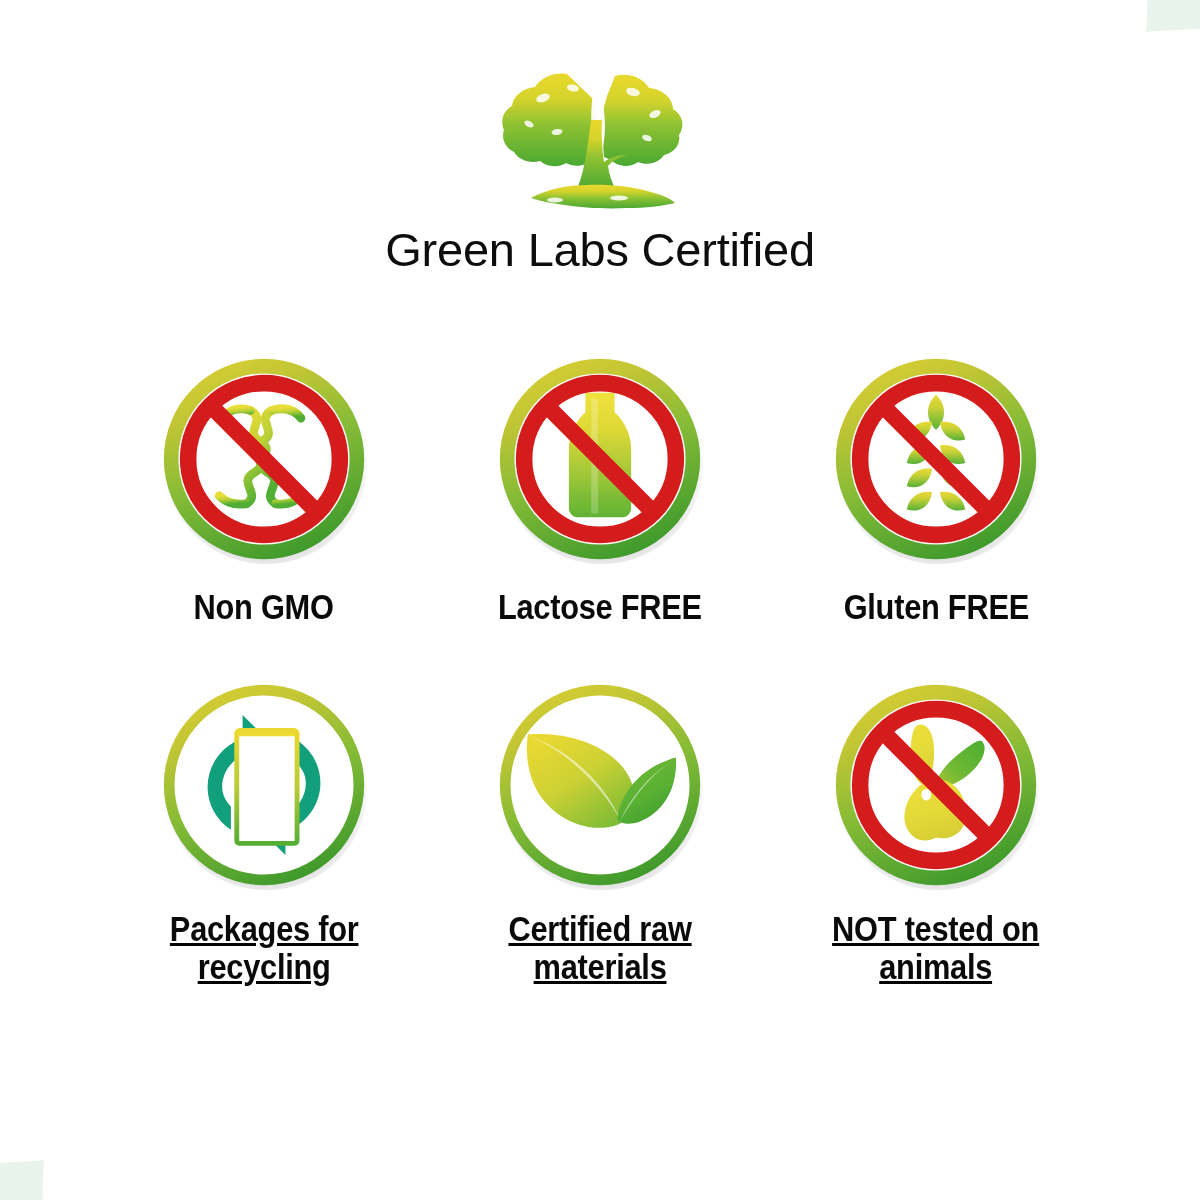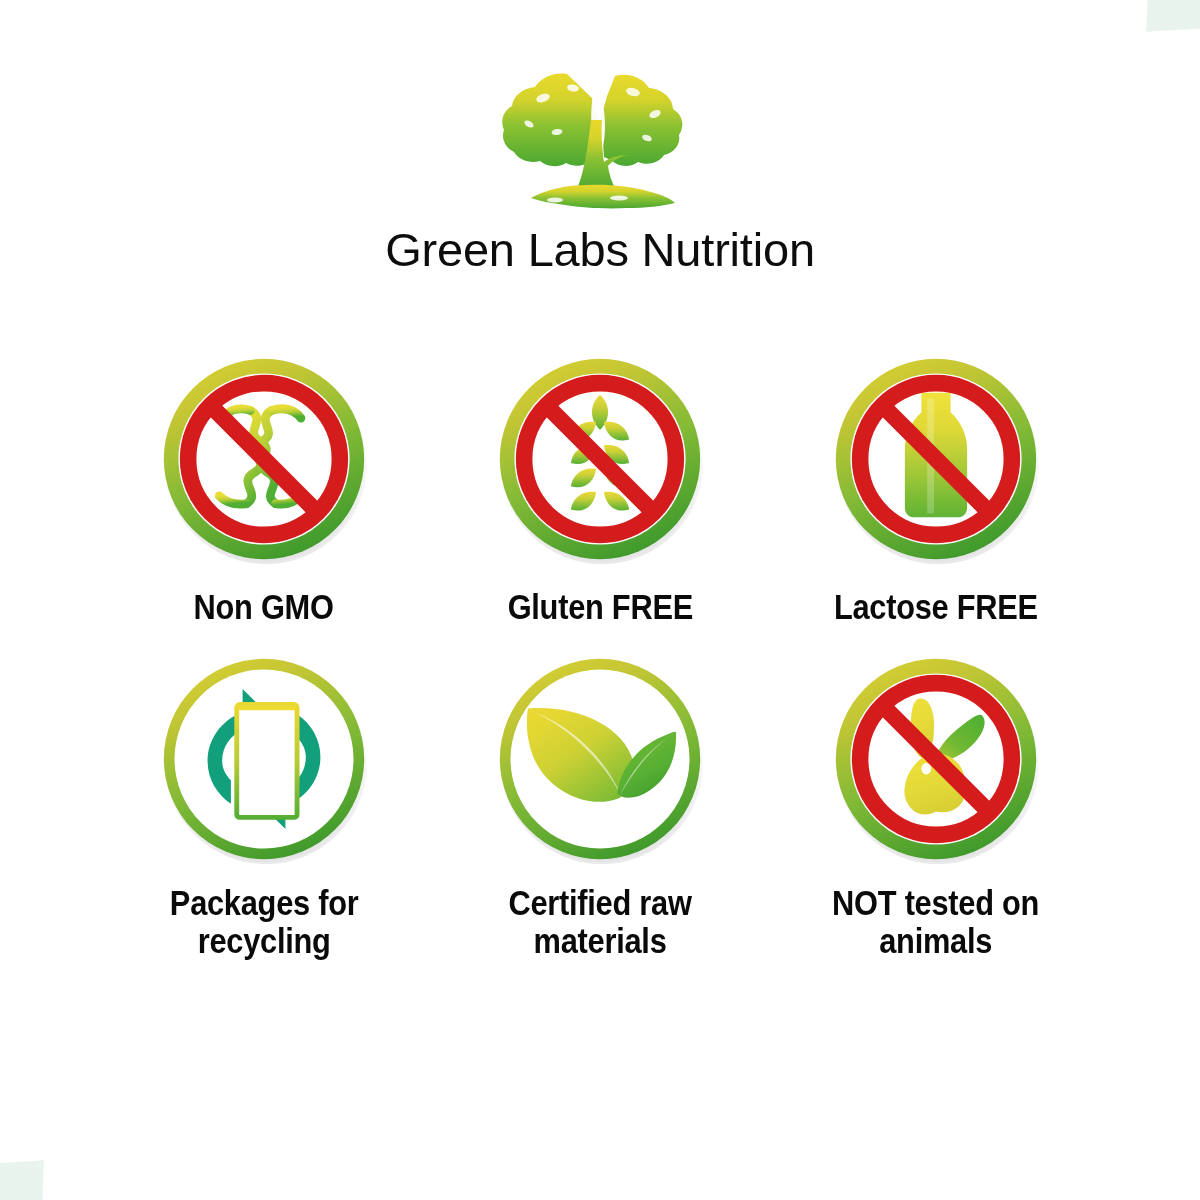--- a/index.html
+++ b/index.html
@@ -49,41 +49,41 @@
     line-height:1.1;
   }
 
   
   #badge-grid{
     position:absolute;left:0;right:0;top:352px;
     z-index:5;
     display:grid;
     grid-template-columns:repeat(3,1fr);
     grid-template-rows:auto auto;
-    row-gap:8px;
+    row-gap:34px;
     padding:0 96px;
     box-sizing:border-box;
   }
   .badge-cell{
     display:flex;flex-direction:column;align-items:center;
   }
   .badge-art{width:214px;height:214px;display:block;}
   .badge-label{
     margin-top:22px;
     font-family:"Liberation Sans Narrow","Liberation Sans","DejaVu Sans Condensed",sans-serif;
     font-weight:700;
     font-size:35px;
     line-height:1.08;
     color:#0a0a0a;
     text-align:center;
     letter-spacing:-0.3px;
     transform:scaleX(.88);
   }
   .badge-cell.row2 .badge-label{margin-top:18px;}
-  .badge-cell.row2{margin-top:18px;}
+  .badge-cell.row2{margin-top:18px;text-decoration:underline;}
 </style>
 </head>
 <body>
 
 <div id="bg-clip">
   <div id="bg-mint"></div>
   <div id="bg-white-blob"></div>
   <div id="bg-white-blob2"></div>
 </div>
 
@@ -142,21 +142,21 @@
       <ellipse cx="138" cy="34" rx="7" ry="4" transform="rotate(15 138 34)"></ellipse>
       <ellipse cx="160" cy="56" rx="6" ry="3.5" transform="rotate(-25 160 56)"></ellipse>
       <ellipse cx="34" cy="66" rx="5" ry="3" transform="rotate(30 34 66)"></ellipse>
       <ellipse cx="62" cy="74" rx="5.5" ry="3" transform="rotate(-10 62 74)"></ellipse>
       <ellipse cx="152" cy="80" rx="5" ry="3" transform="rotate(20 152 80)"></ellipse>
       <ellipse cx="124" cy="140" rx="9" ry="2.6"></ellipse>
       <ellipse cx="60" cy="142" rx="8" ry="2.4"></ellipse>
     </g>
   </svg>
 
-  <div id="brand-title">Green Labs Nutrition</div>
+  <div id="brand-title">Green Labs Certified</div>
 </div>
 
 <div id="badge-grid">
 
   <div class="badge-cell">
     <svg class="badge-art" viewBox="0 0 220 220">
       <defs>
         <linearGradient id="ringG1" x1="0.18" y1="0" x2="0.6" y2="1">
           <stop offset="0%" stop-color="#d9cf33"></stop>
           <stop offset="22%" stop-color="#c3c634"></stop>
@@ -195,20 +195,58 @@
       <line x1="55" y1="55" x2="165" y2="165" stroke="#d51c1c" stroke-width="17" stroke-linecap="butt"></line>
     </svg>
     <div class="badge-label">
       <span>Non GMO</span>
     </div>
   </div>
 
   <div class="badge-cell">
     <svg class="badge-art" viewBox="0 0 220 220">
       <defs>
+        <linearGradient id="ringG3" x1="0.18" y1="0" x2="0.6" y2="1">
+          <stop offset="0%" stop-color="#d9cf33"></stop>
+          <stop offset="22%" stop-color="#c3c634"></stop>
+          <stop offset="55%" stop-color="#85bb36"></stop>
+          <stop offset="100%" stop-color="#3f9a2c"></stop>
+        </linearGradient>
+        <linearGradient id="bottleG" x1="0" y1="0" x2="0" y2="1">
+          <stop offset="0%" stop-color="#f0e23c"></stop>
+          <stop offset="30%" stop-color="#ded836"></stop>
+          <stop offset="62%" stop-color="#a6c938"></stop>
+          <stop offset="100%" stop-color="#5fb334"></stop>
+        </linearGradient>
+        <radialGradient id="shd3" cx="0.5" cy="0.55" r="0.52">
+          <stop offset="82%" stop-color="rgba(0,0,0,0.11)"></stop>
+          <stop offset="100%" stop-color="rgba(0,0,0,0)"></stop>
+        </radialGradient>
+      </defs>
+      <ellipse cx="112" cy="115" rx="104" ry="103" fill="url(#shd3)"></ellipse>
+      <circle cx="110" cy="110" r="103" fill="url(#ringG3)"></circle>
+      <circle cx="110" cy="110" r="88" fill="#ffffff"></circle>
+      <path fill="url(#bottleG)" d="
+        M95,42 L125,42 L125,62
+        C136,72 142,86 142,100
+        L142,160 C142,166 138,170 132,170
+        L88,170 C82,170 78,166 78,160
+        L78,100 C78,86 84,72 95,62 Z"></path>
+      <path fill="#ffffff" opacity="0.22" d="M101,48 L108,48 L108,166 L101,166 Z"></path>
+      <circle cx="110" cy="110" r="78" fill="none" stroke="#d51c1c" stroke-width="17"></circle>
+      <line x1="55" y1="55" x2="165" y2="165" stroke="#d51c1c" stroke-width="17"></line>
+    </svg>
+    <div class="badge-label">
+      <span>Lactose FREE</span>
+    </div>
+  </div>
+
+  <div class="badge-cell">
+    <svg class="badge-art" viewBox="0 0 220 220">
+      <defs>
         <linearGradient id="ringG2" x1="0.18" y1="0" x2="0.6" y2="1">
           <stop offset="0%" stop-color="#d9cf33"></stop>
           <stop offset="22%" stop-color="#c3c634"></stop>
           <stop offset="55%" stop-color="#85bb36"></stop>
           <stop offset="100%" stop-color="#3f9a2c"></stop>
         </linearGradient>
         <linearGradient id="wheatG" x1="0" y1="0" x2="0" y2="1">
           <stop offset="0%" stop-color="#ead937"></stop>
           <stop offset="35%" stop-color="#cbd136"></stop>
           <stop offset="70%" stop-color="#8cc038"></stop>
@@ -240,58 +278,20 @@
         </g>
       </g>
       <circle cx="110" cy="110" r="78" fill="none" stroke="#d51c1c" stroke-width="17"></circle>
       <line x1="55" y1="55" x2="165" y2="165" stroke="#d51c1c" stroke-width="17"></line>
     </svg>
     <div class="badge-label">
       <span>Gluten FREE</span>
     </div>
   </div>
 
-  <div class="badge-cell">
-    <svg class="badge-art" viewBox="0 0 220 220">
-      <defs>
-        <linearGradient id="ringG3" x1="0.18" y1="0" x2="0.6" y2="1">
-          <stop offset="0%" stop-color="#d9cf33"></stop>
-          <stop offset="22%" stop-color="#c3c634"></stop>
-          <stop offset="55%" stop-color="#85bb36"></stop>
-          <stop offset="100%" stop-color="#3f9a2c"></stop>
-        </linearGradient>
-        <linearGradient id="bottleG" x1="0" y1="0" x2="0" y2="1">
-          <stop offset="0%" stop-color="#f0e23c"></stop>
-          <stop offset="30%" stop-color="#ded836"></stop>
-          <stop offset="62%" stop-color="#a6c938"></stop>
-          <stop offset="100%" stop-color="#5fb334"></stop>
-        </linearGradient>
-        <radialGradient id="shd3" cx="0.5" cy="0.55" r="0.52">
-          <stop offset="82%" stop-color="rgba(0,0,0,0.11)"></stop>
-          <stop offset="100%" stop-color="rgba(0,0,0,0)"></stop>
-        </radialGradient>
-      </defs>
-      <ellipse cx="112" cy="115" rx="104" ry="103" fill="url(#shd3)"></ellipse>
-      <circle cx="110" cy="110" r="103" fill="url(#ringG3)"></circle>
-      <circle cx="110" cy="110" r="88" fill="#ffffff"></circle>
-      <path fill="url(#bottleG)" d="
-        M95,42 L125,42 L125,62
-        C136,72 142,86 142,100
-        L142,160 C142,166 138,170 132,170
-        L88,170 C82,170 78,166 78,160
-        L78,100 C78,86 84,72 95,62 Z"></path>
-      <path fill="#ffffff" opacity="0.22" d="M101,48 L108,48 L108,166 L101,166 Z"></path>
-      <circle cx="110" cy="110" r="78" fill="none" stroke="#d51c1c" stroke-width="17"></circle>
-      <line x1="55" y1="55" x2="165" y2="165" stroke="#d51c1c" stroke-width="17"></line>
-    </svg>
-    <div class="badge-label">
-      <span>Lactose FREE</span>
-    </div>
-  </div>
-
   <div class="badge-cell row2">
     <svg class="badge-art" viewBox="0 0 220 220">
       <defs>
         <linearGradient id="ringG4" x1="0.18" y1="0" x2="0.6" y2="1">
           <stop offset="0%" stop-color="#d9cf33"></stop>
           <stop offset="22%" stop-color="#c3c634"></stop>
           <stop offset="55%" stop-color="#85bb36"></stop>
           <stop offset="100%" stop-color="#3f9a2c"></stop>
         </linearGradient>
         <linearGradient id="boxEdge" x1="0" y1="0" x2="0" y2="1">

